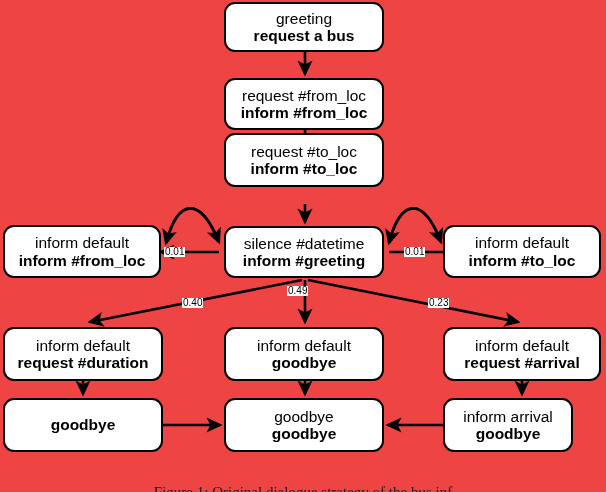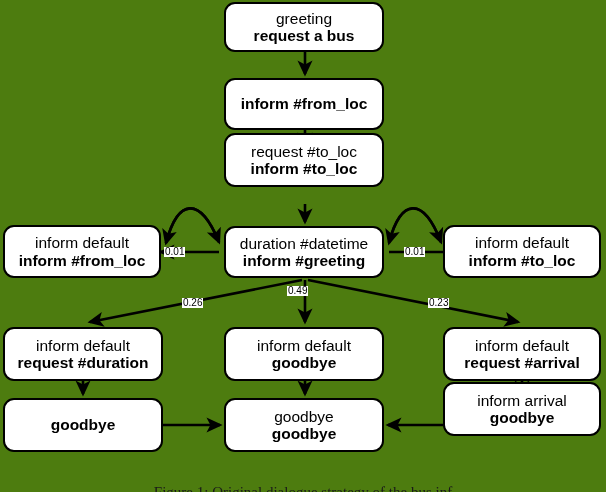--- a/index.html
+++ b/index.html
@@ -7,21 +7,21 @@
     padding: 0;
     background: #ffffff;
   }
   body {
     font-family: "Liberation Sans", sans-serif;
   }
   #figure {
     position: relative;
     width: 606px;
     height: 492px;
-    background: #4d7c0f;
+    background: #ef4444;
     overflow: hidden;
   }
   #edge-layer {
     position: absolute;
     left: 0;
     top: 0;
     width: 606px;
     height: 492px;
   }
   .node {
@@ -112,30 +112,31 @@
     <line x1="163" y1="425" x2="220" y2="425" stroke="#000" stroke-width="2.6" marker-end="url(#ah)"></line>
     <line x1="443" y1="425" x2="388" y2="425" stroke="#000" stroke-width="2.6" marker-end="url(#ah)"></line>
   </svg>
 
   <div class="node" style="left:224px; top:2px; width:160px; height:50px;">
     <span class="top">greeting</span>
     <span class="bot">request a bus</span>
   </div>
 
   <div class="node" style="left:224px; top:78px; width:160px; height:52px;">
+    <span class="top">request #from_loc</span>
     <span class="bot">inform #from_loc</span>
   </div>
 
   <div class="node" style="left:224px; top:133px; width:160px; height:54px;">
     <span class="top">request #to_loc</span>
     <span class="bot">inform #to_loc</span>
   </div>
 
   <div class="node" style="left:224px; top:226px; width:160px; height:52px;">
-    <span class="top">duration #datetime</span>
+    <span class="top">silence #datetime</span>
     <span class="bot">inform #greeting</span>
   </div>
 
   <div class="node" style="left:3px; top:225px; width:158px; height:53px;">
     <span class="top">inform default</span>
     <span class="bot">inform #from_loc</span>
   </div>
 
   <div class="node" style="left:443px; top:225px; width:158px; height:53px;">
     <span class="top">inform default</span>
@@ -159,25 +160,25 @@
 
   <div class="node" style="left:3px; top:398px; width:160px; height:54px;">
     <span class="bot">goodbye</span>
   </div>
 
   <div class="node" style="left:224px; top:398px; width:160px; height:54px;">
     <span class="top">goodbye</span>
     <span class="bot">goodbye</span>
   </div>
 
-  <div class="node" style="left:443px; top:382px; width:158px; height:54px;">
+  <div class="node" style="left:443px; top:398px; width:130px; height:54px;">
     <span class="top">inform arrival</span>
     <span class="bot">goodbye</span>
   </div>
 
   <span class="edge-label" style="left:164px; top:247px;">0.01</span>
   <span class="edge-label" style="left:404px; top:247px;">0.01</span>
-  <span class="edge-label" style="left:182px; top:298px;">0.26</span>
+  <span class="edge-label" style="left:182px; top:298px;">0.40</span>
   <span class="edge-label" style="left:287px; top:286px;text-align:right;">0.49</span>
   <span class="edge-label" style="left:406px; top:298px;margin-left:22px;">0.23</span>
 
   <div class="caption">Figure 1: Original dialogue strategy of the bus inf</div>
 </div>
 
 </body></html>

